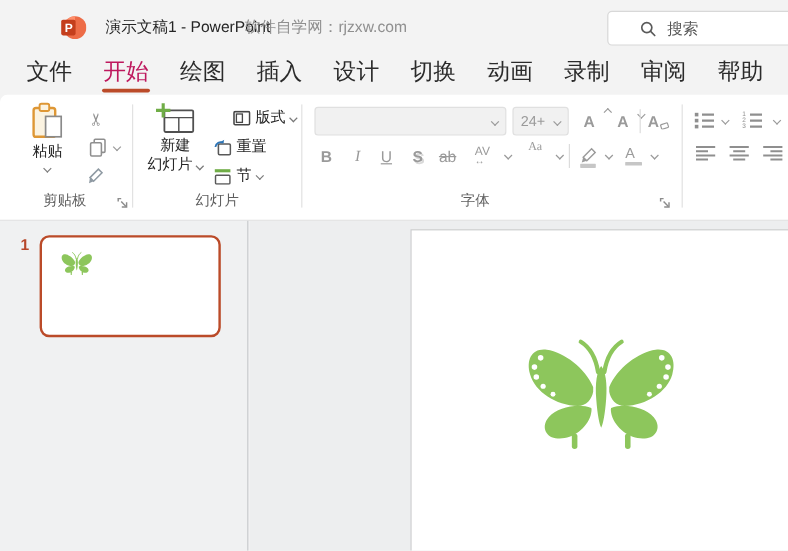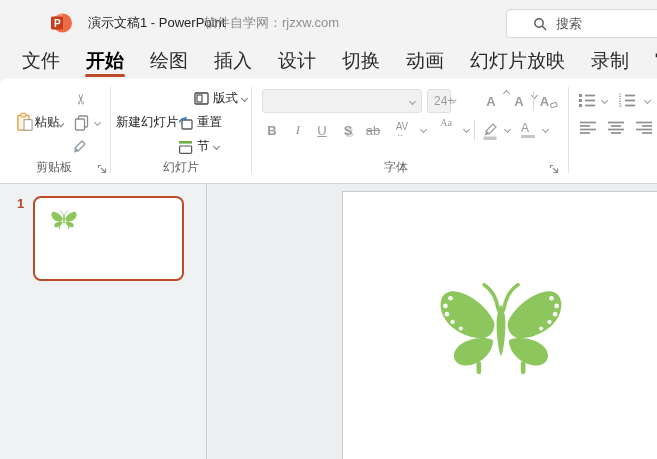--- a/index.html
+++ b/index.html
@@ -19,31 +19,31 @@
   .searchbox {
     position:absolute; left:506px; top:9px; width:170px; height:29px;
     background:#fff; border:1px solid #d8d8d8; border-radius:4px;
     display:flex; align-items:center; padding-left:26px;
   }
   .searchbox .stext { font-size:13px; color:#565656; margin-left:9px; }
 
   
   .tabs { position:absolute; top:45px; left:0; right:0; height:34px; display:flex; padding-left:9px; }
   .tab { padding:0 13px; line-height:32px; font-size:19px; color:#2b2b2b; position:relative; white-space:nowrap; }
-  .tab.active { font-weight:700; color:#000000; }
+  .tab.active { font-weight:400; color:#be185d; }
   .tab-underline { position:absolute; left:12px; right:12px; bottom:2px; height:3px; background:#bb4b29; border-radius:2px; }
 
   
   .ribbon { position:absolute; top:79px; left:0; right:0; height:105px; background:#fff; border-bottom:1px solid #d6d6d6; border-top-left-radius:6px; }
   .vsep { position:absolute; top:8px; height:86px; width:1px; background:#e2e2e2; }
   .minisep { position:absolute; width:1px; height:20px; background:#dcdcdc; }
   .grp-label { position:absolute; bottom:7px; font-size:12px; color:#5f5f5f; text-align:center; }
   .launcher { position:absolute; bottom:8px; width:11px; height:11px; }
 
-  .bigbtn { position:absolute; display:flex; flex-direction:row; align-items:center; border-radius:4px; }
+  .bigbtn { position:absolute; display:flex; flex-direction:column; align-items:center; border-radius:4px; }
   .bigbtn .blabel { font-size:12.5px; color:#262626; line-height:16px; white-space:nowrap; }
   .smallbtn { position:absolute; display:flex; align-items:center; justify-content:center; border-radius:3px; }
   .rowbtn { position:absolute; display:flex; align-items:center; gap:4px; height:21px; border-radius:3px; }
   .rowbtn .rlabel { font-size:12.5px; color:#262626; white-space:nowrap; }
 
   .chev-d { width:5px; height:5px; border-right:1.4px solid #7a7a7a; border-bottom:1.4px solid #7a7a7a;
             transform:rotate(45deg); display:inline-block; }
   .chev-d.lite { border-color:#9a9a9a; }
   .chev-u { width:5px; height:5px; border-right:1.4px solid #9a9a9a; border-bottom:1.4px solid #9a9a9a;
             transform:rotate(-135deg); display:inline-block; }
@@ -100,21 +100,20 @@
 </div>
 
 <div class="tabs">
   <div class="tab">文件</div>
   <div class="tab active"><span>开始</span><div class="tab-underline"></div></div>
   <div class="tab">绘图</div>
   <div class="tab">插入</div>
   <div class="tab">设计</div>
   <div class="tab">切换</div>
   <div class="tab">动画</div>
-  <div class="tab">幻灯片放映</div>
   <div class="tab">录制</div>
   <div class="tab">审阅</div>
   <div class="tab">帮助</div>
 
 </div>
 
 <div class="ribbon">
 
   <div class="bigbtn" style="left:16px; top:6px; width:47px; height:74px;">
     <svg width="30" height="33" viewBox="0 0 30 33">
@@ -184,21 +183,21 @@
     <span class="rlabel">节</span>
     <span class="chev-d"></span>
   </div>
   <div class="grp-label" style="left:112px; width:138px;">幻灯片</div>
   <div class="vsep" style="left:251px;"></div>
 
   <div class="combo" style="left:262px; top:10px; width:160px;">
     <span class="cval"></span>
     <span class="chev-d lite cchev"></span>
   </div>
-  <div class="combo" style="left:427px; top:10px; width:24px;">
+  <div class="combo" style="left:427px; top:10px; width:47px;">
     <span class="cval">24+</span>
     <span class="chev-d lite cchev"></span>
   </div>
   <div class="fbtn b" style="left:480px; top:11px; width:22px;">
     <span>A</span>
       <span class="chev-u supmark"></span>
   </div>
   <div class="fbtn b" style="left:508px; top:11px; width:22px;">
     <span>A</span>
       <span class="chev-d lite supmark" style="top:3px;"></span>

